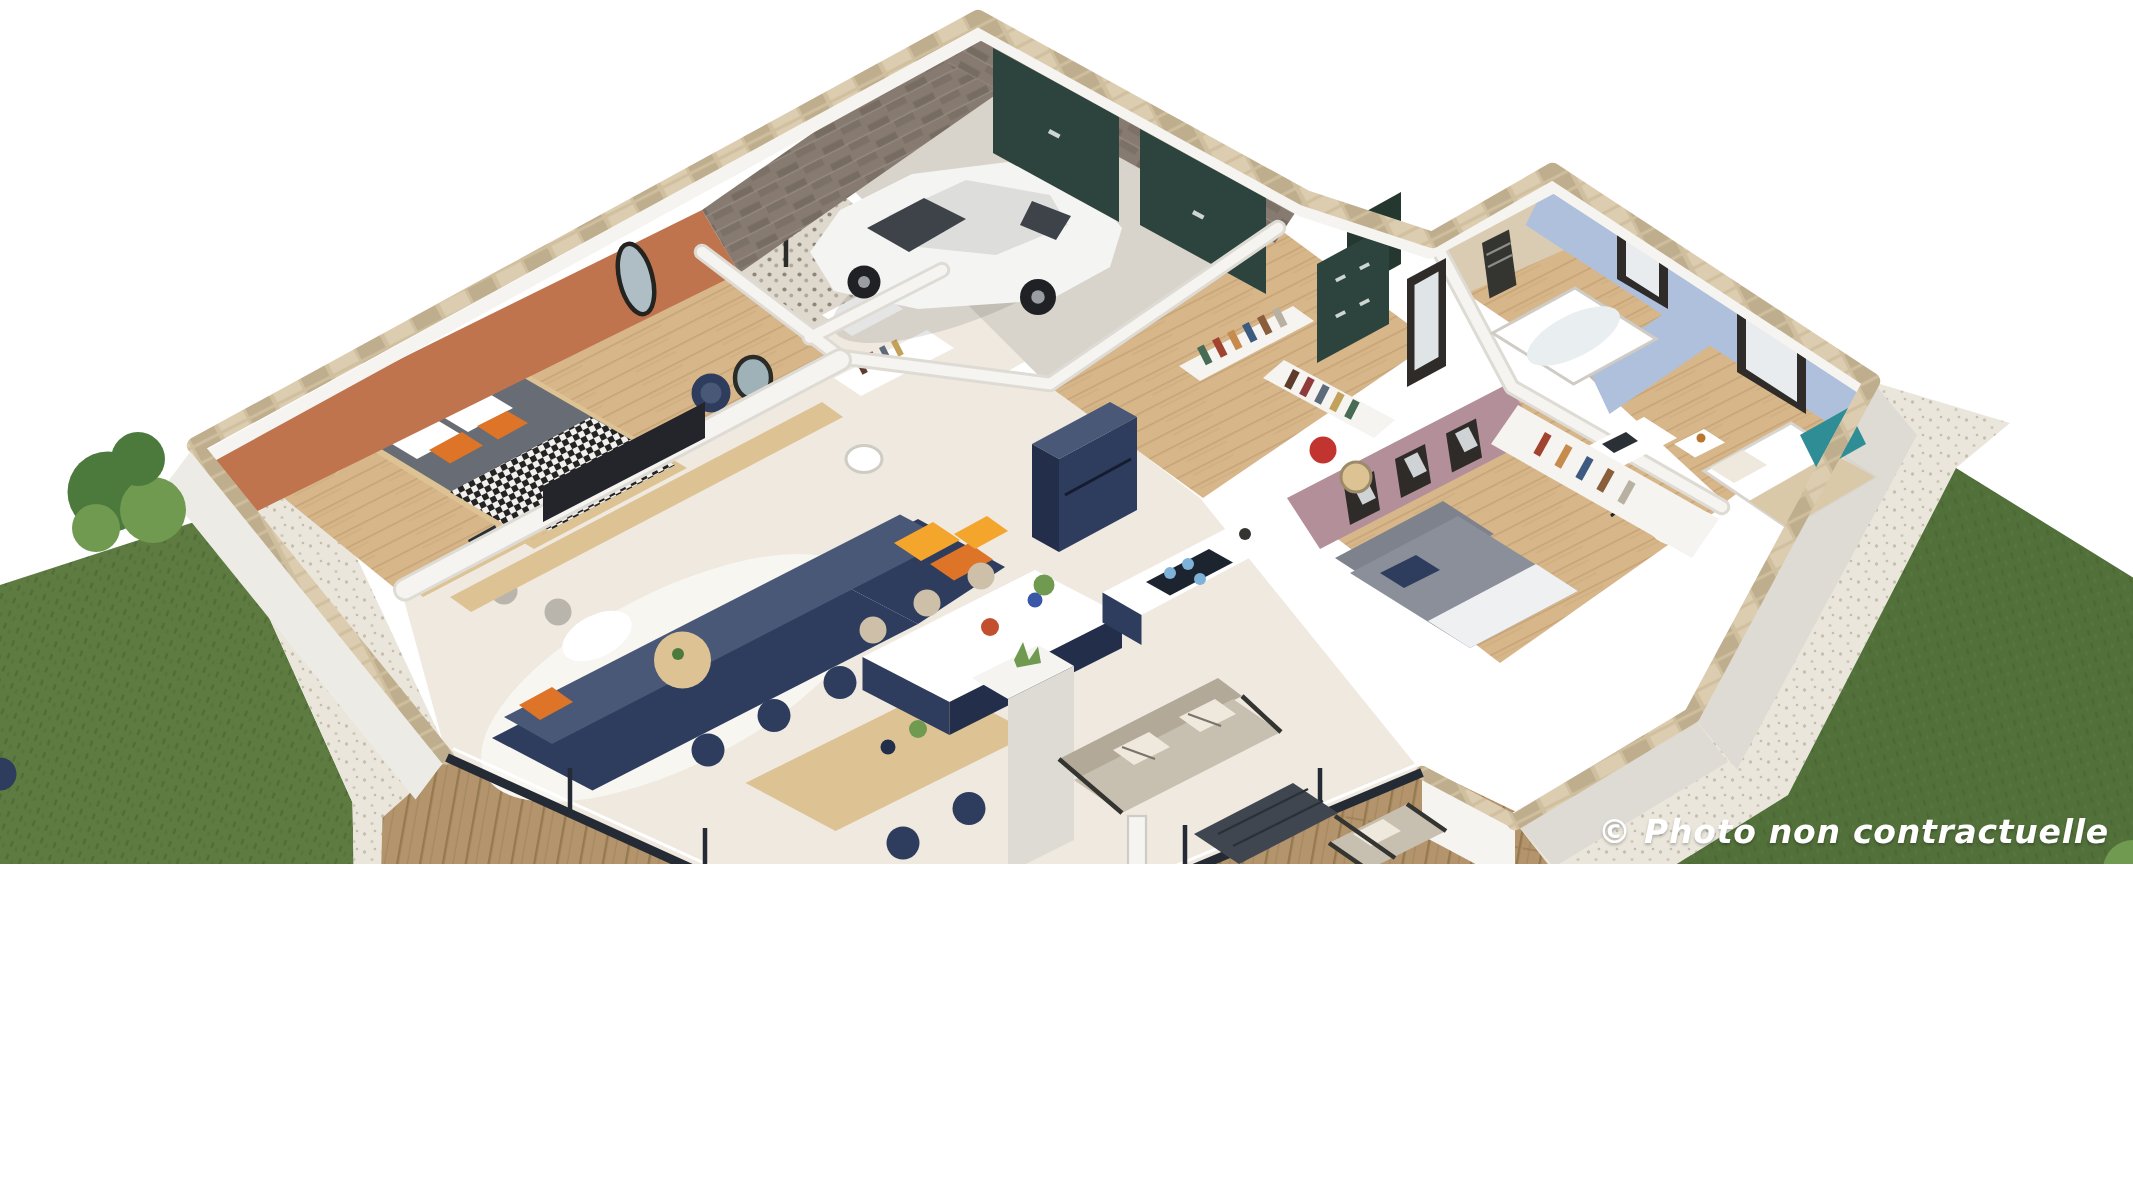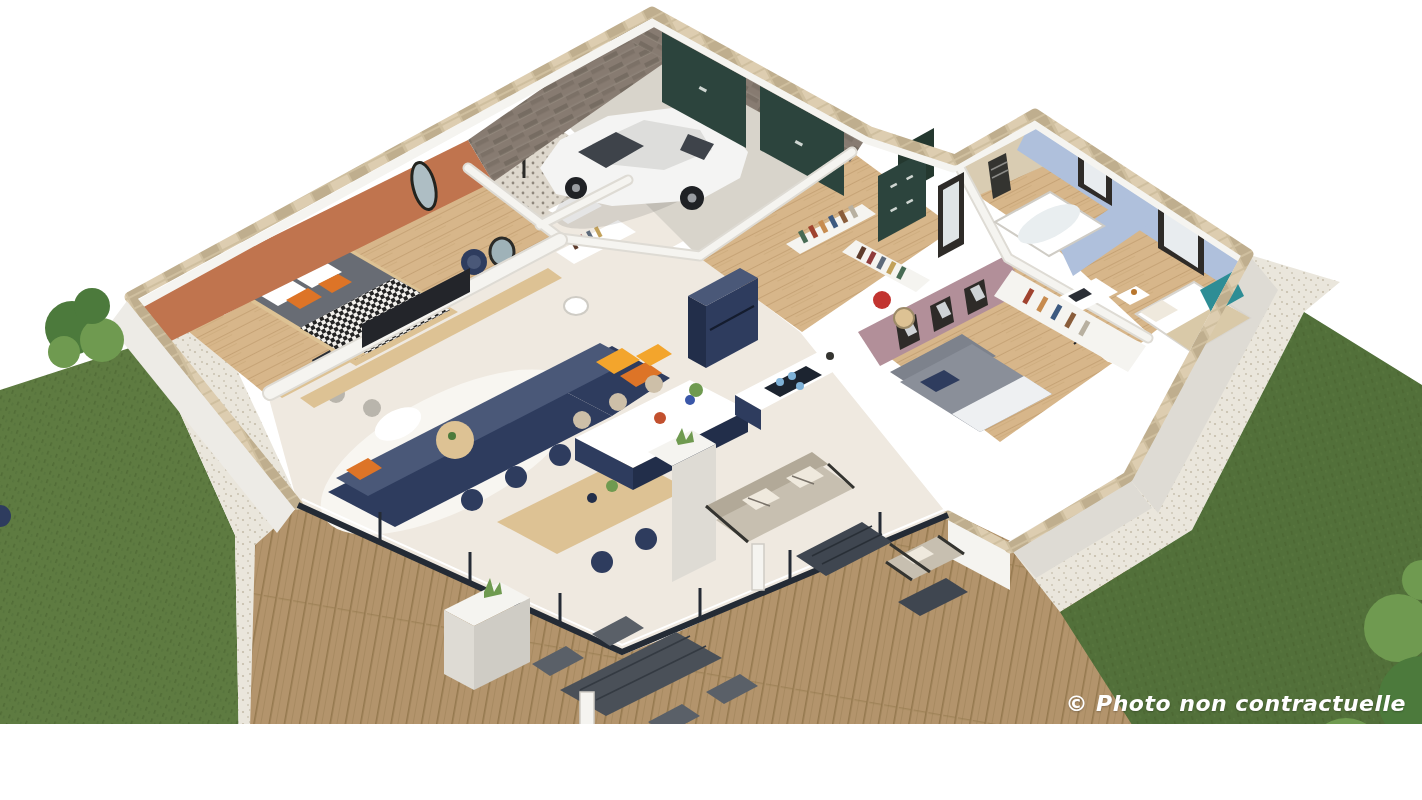--- a/index.html
+++ b/index.html
@@ -1,16 +1,16 @@
 <!DOCTYPE html>
 <html style="--c-lawn: #5e7b41; --c-lawn_dark: #52703a; --c-lawn_speck: #47612f; --c-gravel: #eae6dc; --c-gravel_dot: #c6beac; --c-deck: #b3946c; --c-deck_line: #95794f; --c-floor: #efe9e0; --c-wood: #d7b68a; --c-wood_line: #c29f70; --c-concrete: #d8d4cb; --c-wall: #f5f4f0; --c-wall_shade: #dedbd4; --c-wall_dark: #cfccc5; --c-cap: #cfbf9f; --c-brick: #877b71; --c-brick_dark: #6f655c; --c-orange_wall: #c0744e; --c-blue_wall: #afc0dc; --c-mauve_wall: #b28f99; --c-bath_stone: #d9ccb2; --c-green_door: #2c443d; --c-navy: #2e3c5e; --c-navy_dark: #222e4a; --c-navy_light: #4a5878; --c-yellow: #f3a52c; --c-orange: #dd7427; --c-red: #c23430; --c-teal: #2e8d95; --c-sofa_out: #c7bfb0; --c-sofa_out_dark: #b2a998; --c-frame_dark: #343430; --c-glass: #242b35; --c-car: #f4f4f3; --c-car_shadow: #dddddb; --c-car_glass: #3e434a; --c-white: #ffffff; --c-rug: #f8f6f1; --c-table_wood: #ddc294; --c-stool: #cdbfa8; --c-plant: #4c7a3c; --c-plant_light: #6f9a50;"><head>
 <meta charset="utf-8">
 <style>
   html,body{margin:0;padding:0;background:#ffffff;}
-  #stage{position:relative;width:1422px;height:724px;overflow:hidden;background:#ffffff;
+  #stage{position:relative;width:1422px;height:576px;overflow:hidden;background:#ffffff;
          font-family:"DejaVu Sans","Liberation Sans",sans-serif;}
   svg{position:absolute;left:0;top:0;}
   .floor{fill:var(--c-floor)}
   .concrete{fill:var(--c-concrete)}
   .wall{fill:var(--c-wall)}
   .wallsh{fill:var(--c-wall_shade)}
   .walldk{fill:var(--c-wall_dark)}
   .wallst{stroke:var(--c-wall);fill:none}
   .wallshst{stroke:var(--c-wall_shade);fill:none}
   .orangewall{fill:var(--c-orange_wall)}

